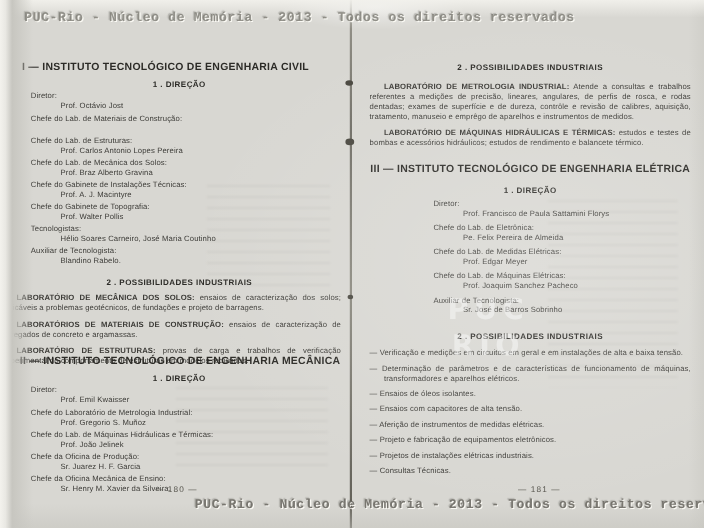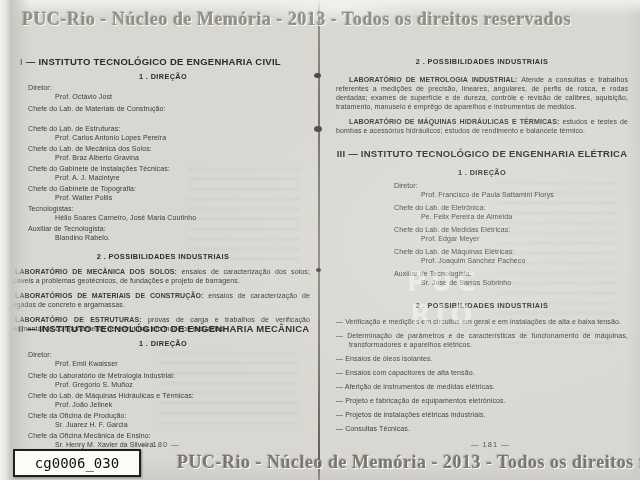--- a/index.html
+++ b/index.html
@@ -17,21 +17,21 @@
       linear-gradient(270deg,rgba(201,200,194,.5) 0px,rgba(0,0,0,0) 14px),
       radial-gradient(ellipse 120px 30px at 340px 6px,rgba(255,255,255,.55),rgba(0,0,0,0) 70%),
       radial-gradient(ellipse 420px 300px at 480px 240px,rgba(255,255,255,.18),rgba(0,0,0,0) 75%);
   }
   
   .gutter{position:absolute;left:318px;top:0;width:2px;height:480px;z-index:3;
     background:linear-gradient(180deg,#9a988f 0%,#6f6d65 25%,#8b897f 55%,#5f5d55 100%);}
   .speck{position:absolute;z-index:4;background:#4a4840;border-radius:50%;}
   
   .watermark{position:absolute;z-index:6;white-space:nowrap;
-    font-family:Liberation Serif, serif;font-weight:bold;font-size:18px;letter-spacing:.5px;
+    font-family:Liberation Mono, monospace;font-weight:bold;font-size:12px;letter-spacing:.5px;
     color:rgba(124,122,115,.80);
     text-shadow:1px 1px 0 rgba(252,251,246,.95),-1px -1px 1px rgba(84,82,75,.30);text-align:right;}
   .wm-top{left:22px;top:9px;}
   .wm-bottom{left:177px;top:452px;color:rgba(112,110,103,.92);}
   
   .photo-label{position:absolute;left:13px;top:449px;z-index:7;
     width:124px;height:24px;background:#fcfbf8;border:2px solid #1e1e1c;
     display:flex;align-items:center;justify-content:center;
     font-family:"DejaVu Sans Mono",monospace;font-size:14px;color:#0f0f0e;
     box-shadow:1px 1px 2px rgba(0,0,0,.35);}
@@ -194,17 +194,14 @@
       <div class="b">— Ensaios com capacitores de alta tensão.</div>
       <div class="b">— Aferição de instrumentos de medidas elétricas.</div>
       <div class="b">— Projeto e fabricação de equipamentos eletrônicos.</div>
       <div class="b">— Projetos de instalações elétricas industriais.</div>
       <div class="b">— Consultas Técnicas.</div>
     </div>
   </div>
 
   <div class="pnum" style="left:471px;top:440px;">— 181 —</div>
 
-  <div class="photo-label">
-    <span>cg0006_030</span>
-  </div>
 
 </div>
 
 </body></html>

